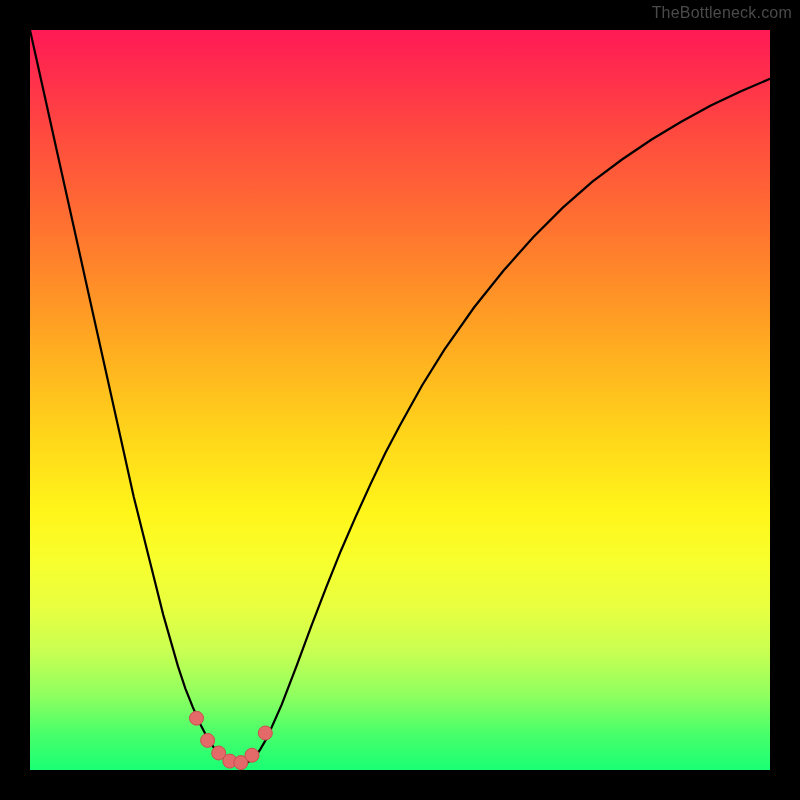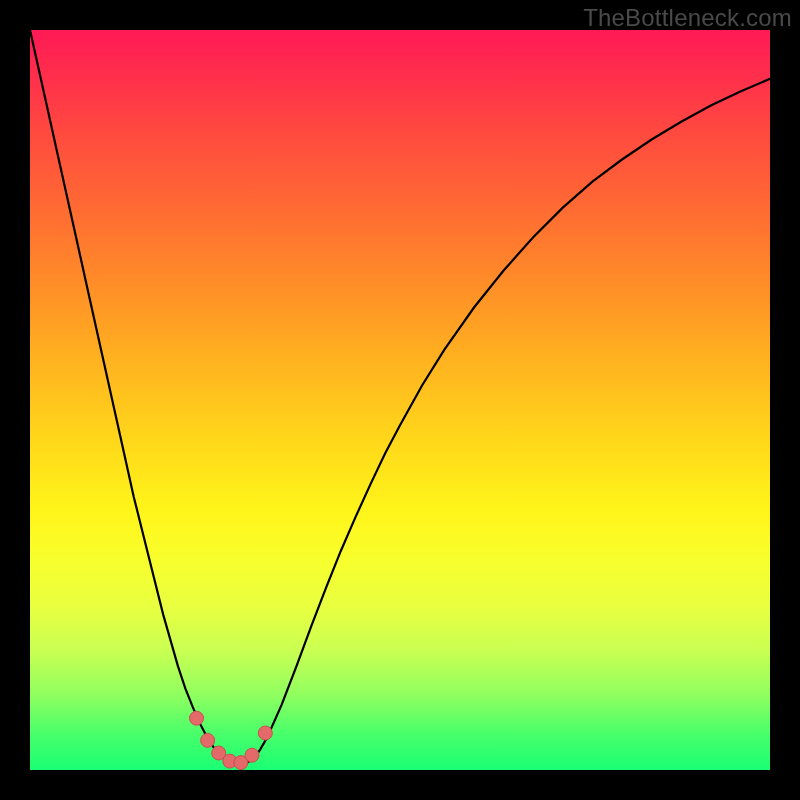--- a/index.html
+++ b/index.html
@@ -39,21 +39,21 @@
       #8eff60 90%,
       #4aff6a 95%,
       #1aff74 100%
     );
   }
   .watermark {
     position: absolute;
     top: 4px;
     right: 8px;
     color: #4a4a4a;
-    font-size: 24px;
+    font-size: 16px;
     font-weight: 500;
     letter-spacing: 0.2px;
     user-select: none;
   }
   svg.curve {
     position: absolute;
     left: 0;
     top: 0;
     width: 740px;
     height: 740px;

